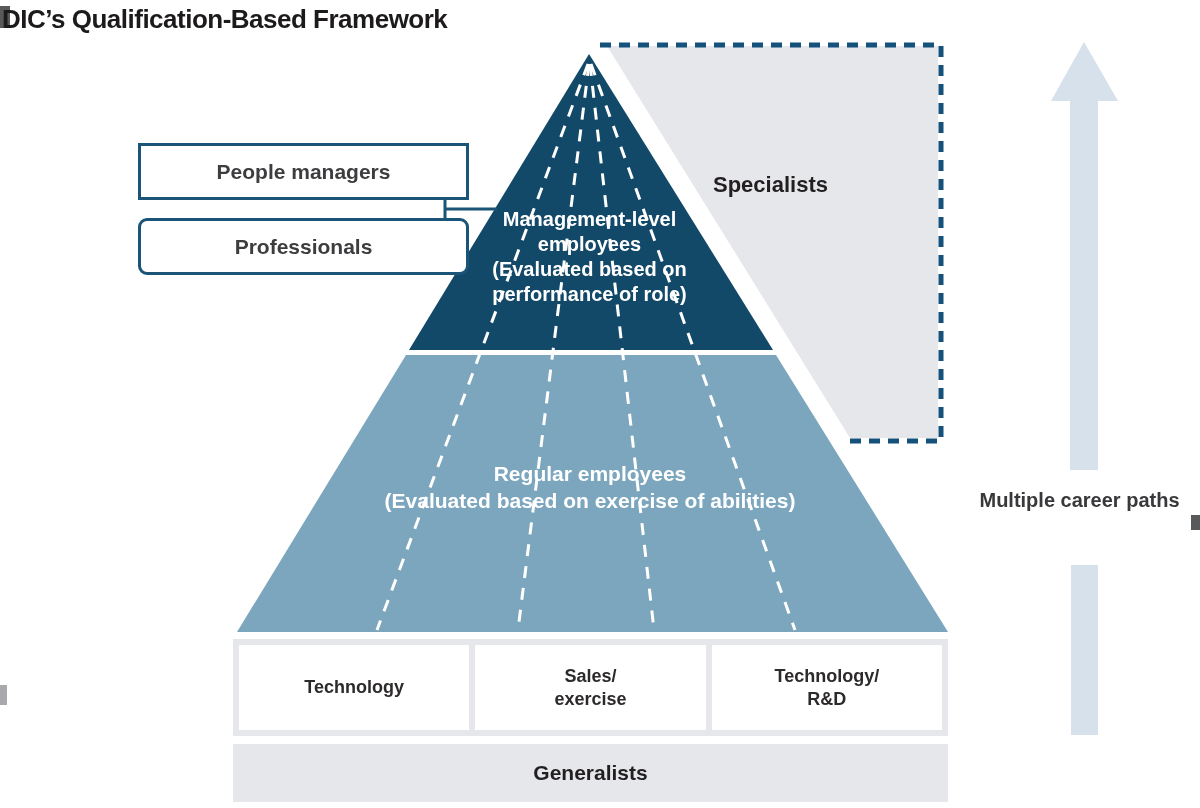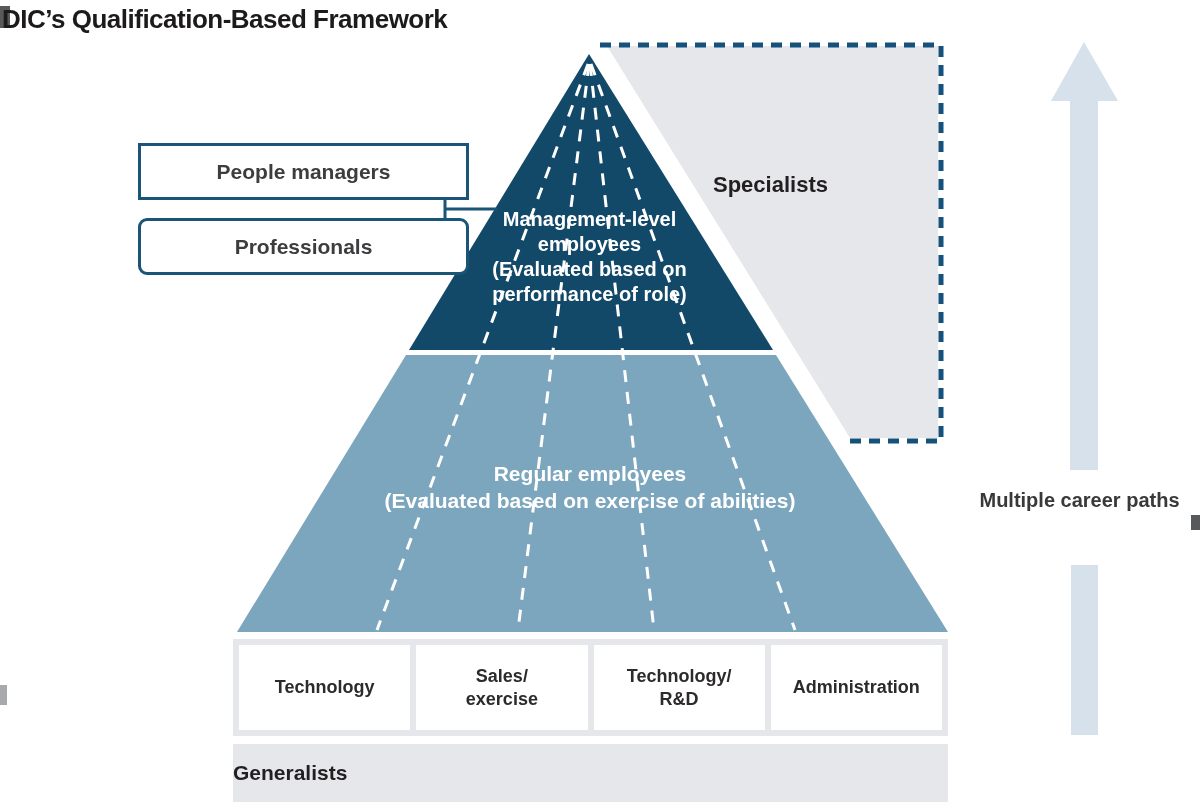--- a/index.html
+++ b/index.html
@@ -28,21 +28,21 @@
 
   .jobclass-label{left:6px;top:676px;width:225px;font-size:21px;font-weight:bold;color:#231f20;}
 
   .jobs-row{left:233px;top:639px;width:715px;height:97px;background:#e5e7ea;
             display:flex;gap:6px;padding:6px;box-sizing:border-box;}
   .job-box{flex:1;background:#ffffff;display:flex;align-items:center;justify-content:center;
            text-align:center;font-size:18px;font-weight:bold;color:#2d2a2b;
            line-height:23px;white-space:pre-line;}
 
   .generalists{left:233px;top:744px;width:715px;height:58px;background:#e5e7ea;
-               display:flex;align-items:center;justify-content:flex-start;
+               display:flex;align-items:center;justify-content:center;
                font-size:21px;font-weight:bold;color:#231f20;}
 
   .marker{background:#58595b;}
   .marker.light{background:#a7a9ac;}
 </style>
 </head>
 <body>
 
 <div class="stage">
 
@@ -98,20 +98,19 @@
 
   <div class="abs career-label">Multiple career paths</div>
 
 
   <div class="abs jobs-row">
     <div class="job-box">Technology</div>
     <div class="job-box">Sales/
 exercise</div>
     <div class="job-box">Technology/
 R&amp;D</div>
-    <div class="job-box">Administration</div>
   </div>
 
   <div class="abs generalists">
     <span>Generalists</span>
   </div>
 
 </div>
 
 </body></html>

